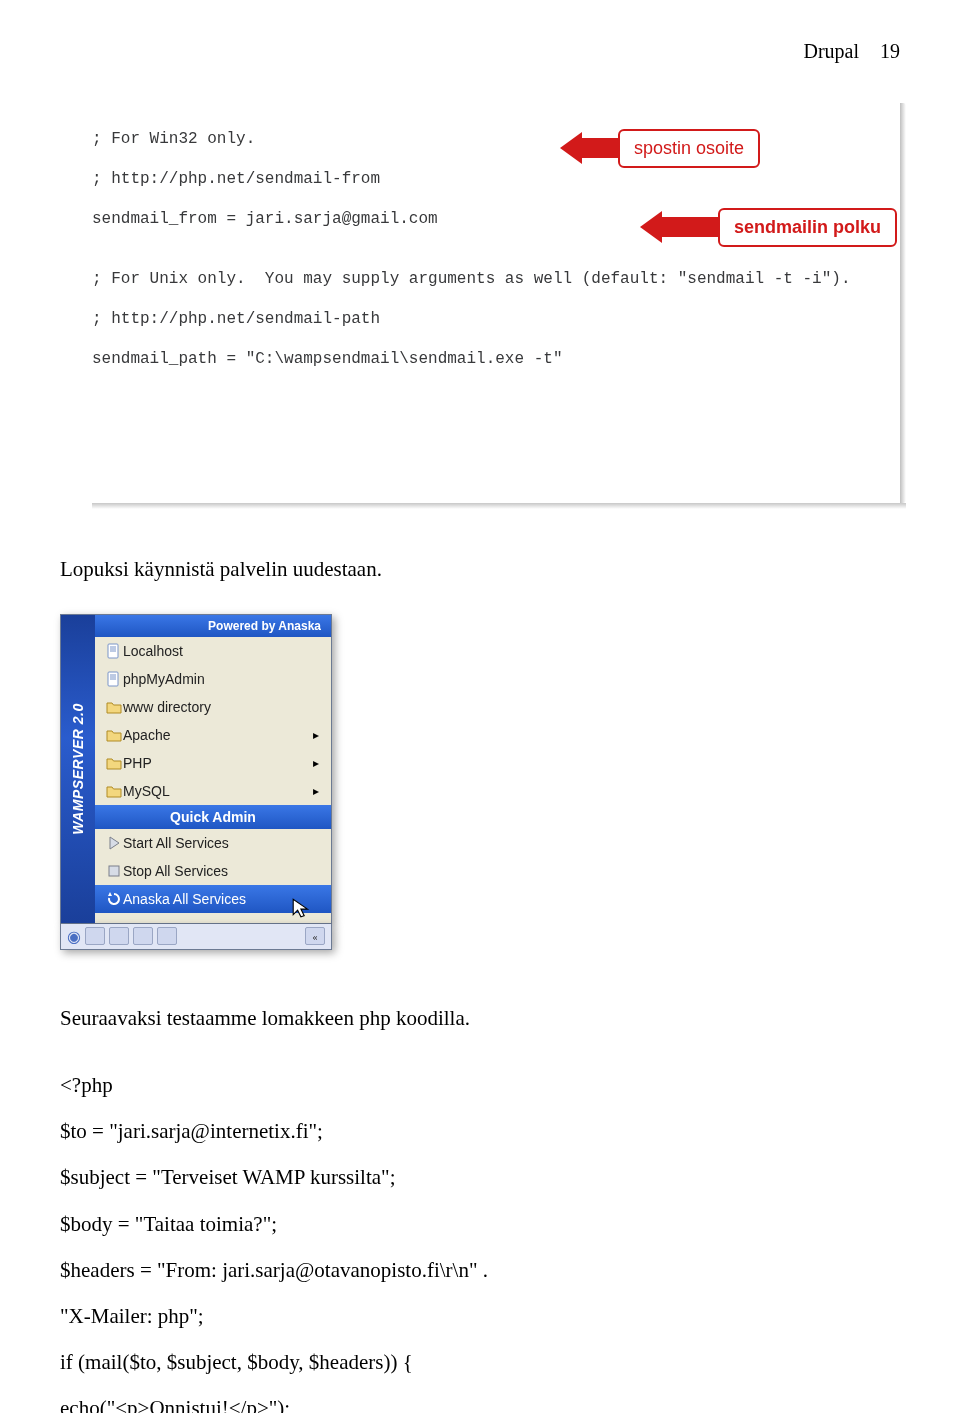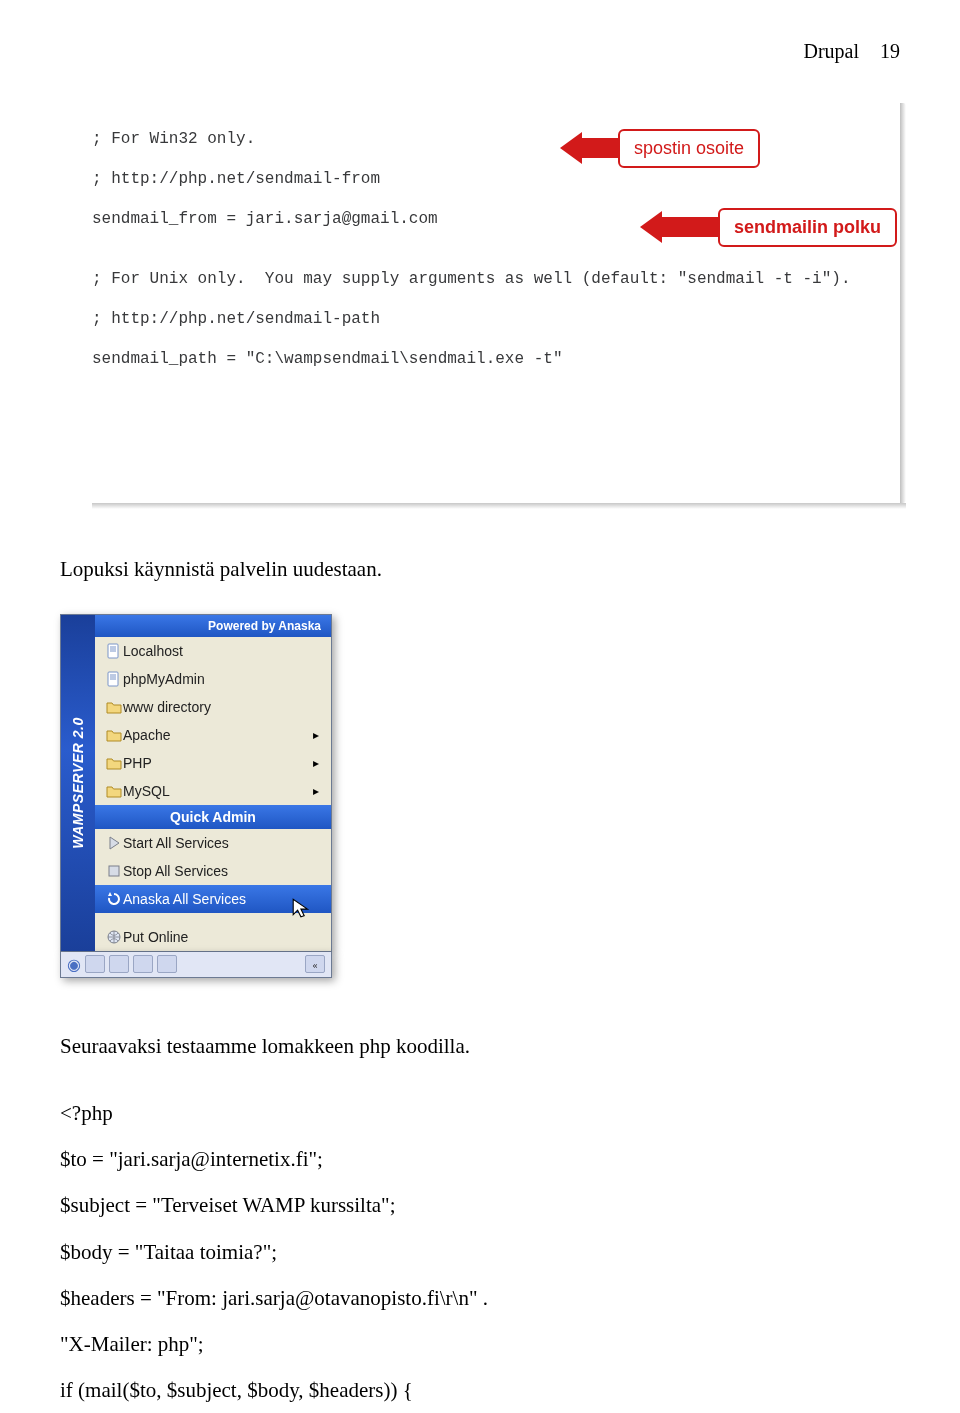--- a/index.html
+++ b/index.html
@@ -289,29 +289,20 @@
               <polygon points="2,5 6,5 4,1" fill="#fff"></polygon>
             </svg>
         </span>
         <span>Anaska All Services</span>
         <svg class="cursor" style="right:18px;bottom:-6px" viewBox="0 0 20 20">
             <path d="M2 2l0 14 4-4 3 6 3-1-3-6 6 0z" fill="#fff" stroke="#000" stroke-width="1"></path>
           </svg>
       </div>
 
       <div style="height:10px"></div>
-      <div class="wrow">
-        <span class="ic">
-          <svg viewBox="0 0 16 16">
-              <circle cx="8" cy="8" r="6" fill="#dfe6f4" stroke="#7a7f8a"></circle>
-              <path d="M2 8h12M8 2v12M4 4c2 3 6 3 8 0M4 12c2-3 6-3 8 0" fill="none" stroke="#7a7f8a" stroke-width=".8"></path>
-            </svg>
-        </span>
-        <span>Put Online</span>
-      </div>
     </div>
   </div>
   <div class="wamp-tray">
     <span style="color:#4a6fc3">◉</span>
     <div class="tray-btn"></div>
     <div class="tray-btn"></div>
     <div class="tray-btn"></div>
     <div class="tray-btn"></div>
     <div class="tray-chev">«</div>
   </div>

